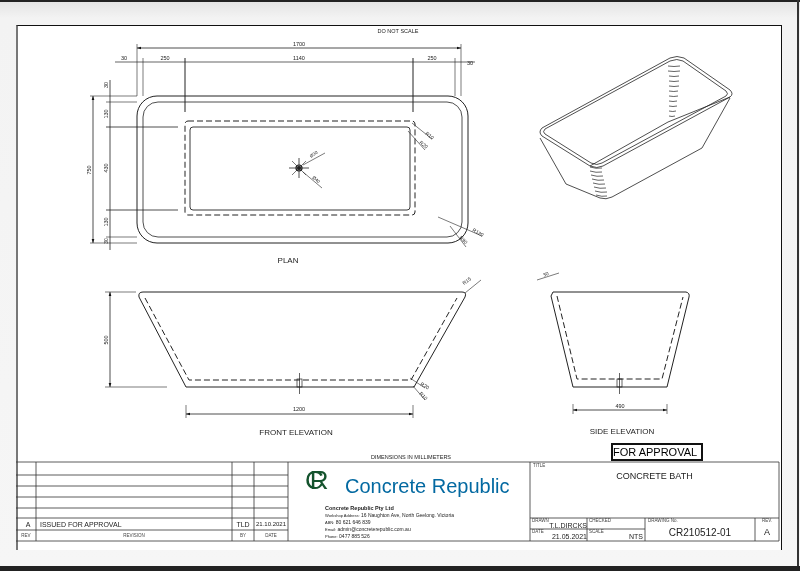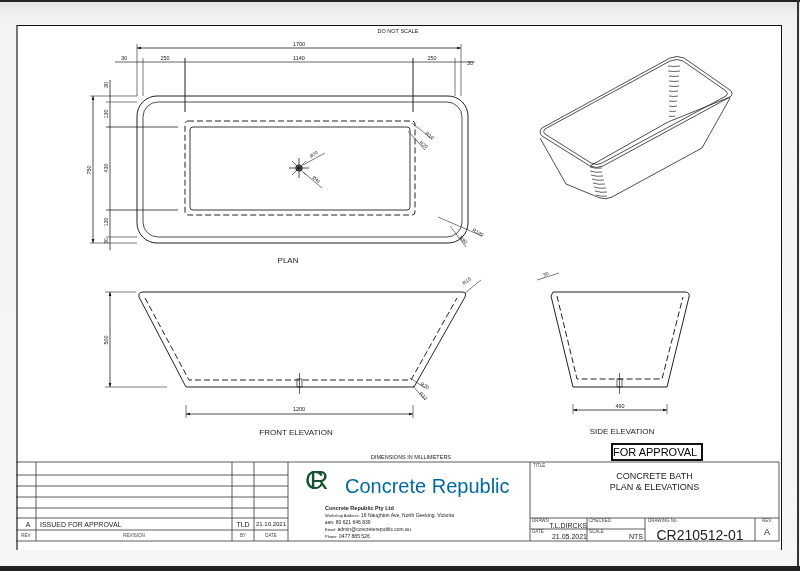--- a/index.html
+++ b/index.html
@@ -200,27 +200,26 @@
   <div style="font-weight:bold;font-size:5.5px;">Concrete Republic Pty Ltd</div>
   <div><span style="font-size:4px;">Workshop Address:</span> <span>16 Naughton Ave, North Geelong. Victoria</span></div>
   <div><span style="font-size:4px;">ABN:</span> <span>80 621 646 839</span></div>
   <div><span style="font-size:4px;">Email:</span> <span>admin@concreterepublic.com.au</span></div>
   <div><span style="font-size:4px;">Phone:</span> <span>0477 885 526</span></div>
 </div>
 
 <div class="tb tiny" style="left:533px;top:463px;">TITLE</div>
 <div class="tb" style="left:530px;top:471px;width:249px;text-align:center;font-size:9px;line-height:11px;">
   <div>CONCRETE BATH</div>
-  <div>PLAN &amp; ELEVATIONS</div>
 </div>
 
 <div class="tb tiny" style="left:532px;top:518px;">DRAWN</div>
 <div class="tb" style="left:530px;top:522px;width:57px;text-align:right;font-size:7px;">T.L.DIRCKS</div>
 <div class="tb tiny" style="left:589px;top:518px;">CHECKED</div>
 <div class="tb" style="left:589px;top:522px;font-size:7px;"></div>
 <div class="tb tiny" style="left:532px;top:529px;">DATE</div>
 <div class="tb" style="left:530px;top:533px;width:57px;text-align:right;font-size:7px;">21.05.2021</div>
 <div class="tb tiny" style="left:589px;top:529px;">SCALE</div>
 <div class="tb" style="left:589px;top:533px;width:54px;text-align:right;font-size:7px;">NTS</div>
 <div class="tb tiny" style="left:648px;top:518px;">DRAWING No.</div>
-<div class="tb" style="left:645px;top:527px;width:110px;text-align:center;font-size:14px;">CR210512-01</div>
+<div class="tb" style="left:645px;top:527px;width:110px;text-align:center;font-size:10px;">CR210512-01</div>
 <div class="tb tiny" style="left:762px;top:518px;">REV.</div>
 <div class="tb" style="left:755px;top:527px;width:24px;text-align:center;font-size:9px;">A</div>
 
 </body></html>

